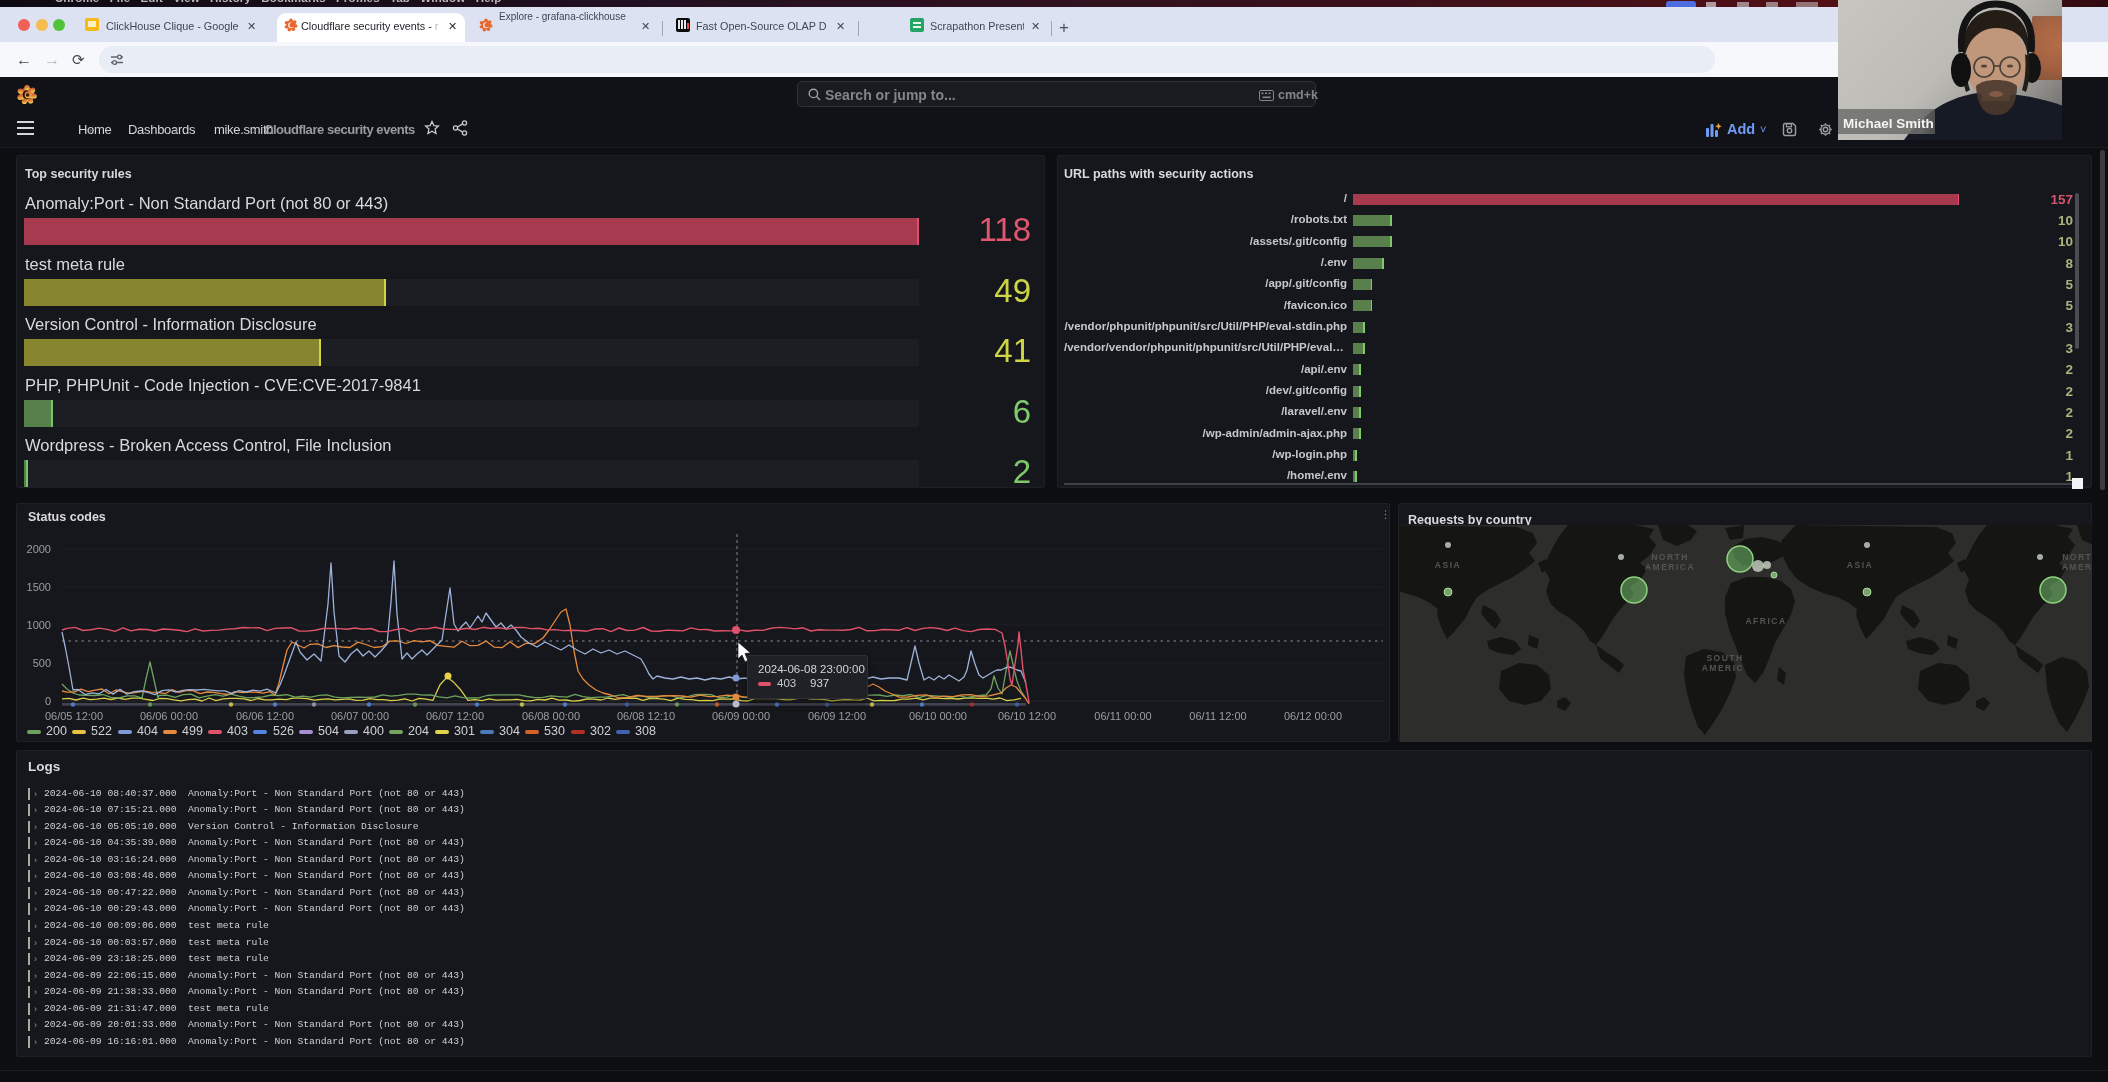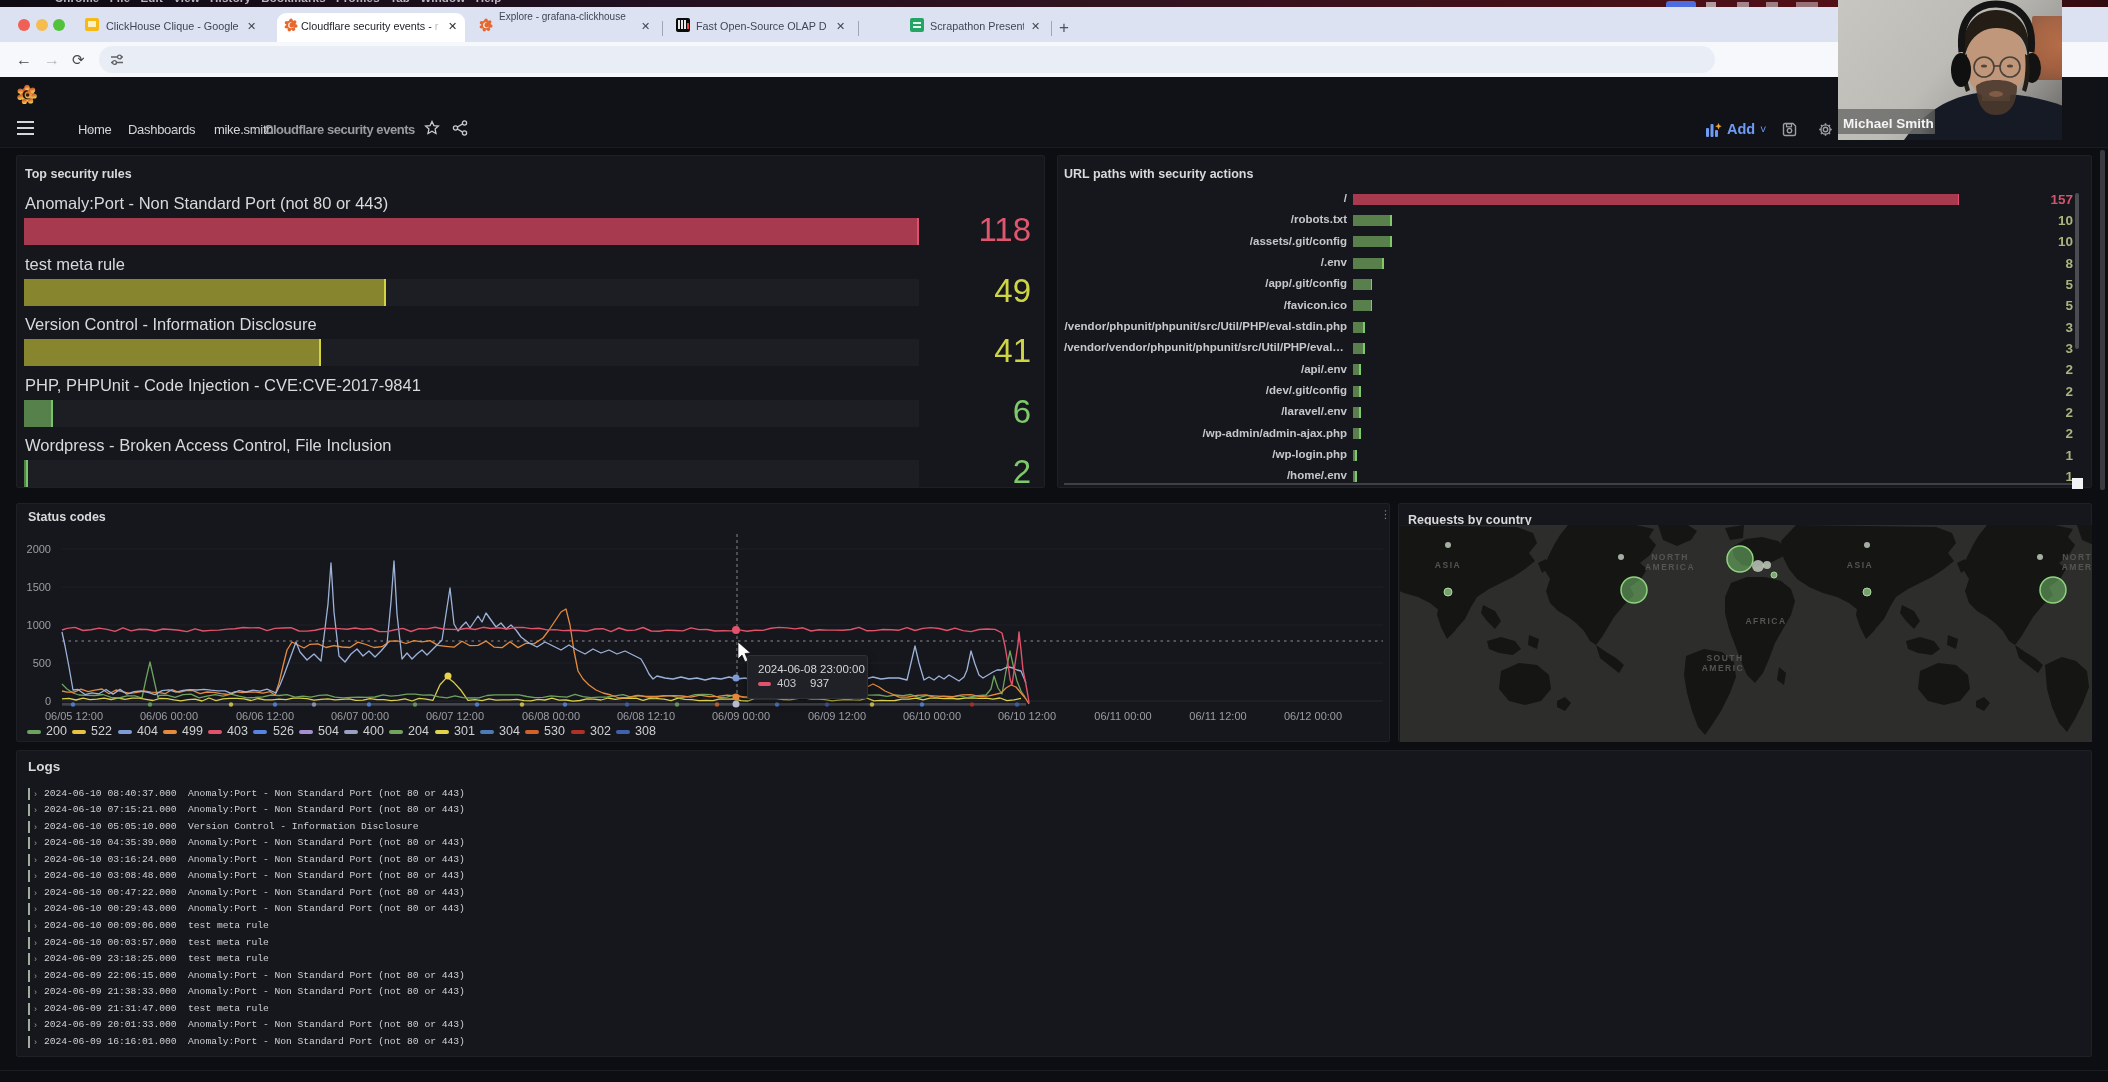--- a/index.html
+++ b/index.html
@@ -158,20 +158,35 @@
           <circle cx="15.6" cy="6.1" r="2.6"></circle>
           <circle cx="17.2" cy="12" r="2.6"></circle>
           <circle cx="13.6" cy="16.9" r="2.6"></circle>
           <circle cx="7.4" cy="17.5" r="2.6"></circle>
           <circle cx="3" cy="13.3" r="2.6"></circle>
           <circle cx="3.2" cy="7.1" r="2.6"></circle>
       </g>
       <path d="M10.2 6.2 a4.6 4.6 0 1 0 4.6 4.6 a3.6 3.6 0 1 1 -3.6 -3.6 Z" fill="#1d130f"></path>
       <circle cx="10.6" cy="11" r="1.8" fill="#3a1b12"></circle>
     </svg>
+    <div id="searchbox">
+      <svg class="abs" style="left:10px; top:6px;" width="13" height="13" viewBox="0 0 13 13">
+          <circle cx="5.4" cy="5.4" r="4.2" fill="none" stroke="#9fa0a6" stroke-width="1.4"></circle>
+          <line x1="8.6" y1="8.6" x2="12" y2="12" stroke="#9fa0a6" stroke-width="1.4"></line>
+        </svg>
+      <div class="abs" style="left:27px; top:5px; font-size:14px; font-weight:700; color:#84858b;">Search or jump to...</div>
+      <svg class="abs" style="left:461px; top:8px;" width="15" height="11" viewBox="0 0 15 11">
+          <rect x="0.5" y="0.5" width="14" height="10" rx="1.5" fill="none" stroke="#85868c"></rect>
+          <rect x="2.5" y="2.5" width="2" height="1.6" fill="#85868c"></rect>
+          <rect x="6" y="2.5" width="2" height="1.6" fill="#85868c"></rect>
+          <rect x="9.5" y="2.5" width="2" height="1.6" fill="#85868c"></rect>
+          <rect x="3.5" y="6.5" width="8" height="1.6" fill="#85868c"></rect>
+        </svg>
+      <div class="abs" style="left:480px; top:6px; font-size:12.5px; font-weight:700; color:#84858b;">cmd+k</div>
+    </div>
   </div>
 
   <div class="abs" id="gcrumb">
     <div class="abs" style="left:17px; top:9px; width:17px; height:2.4px; background:#d5d6d9;"></div>
     <div class="abs" style="left:17px; top:15px; width:17px; height:2.4px; background:#d5d6d9;"></div>
     <div class="abs" style="left:17px; top:21px; width:17px; height:2.4px; background:#d5d6d9;"></div>
     <div class="abs crumb" style="left:50px; top:10px;">Home</div>
     <div class="abs crumbsep" style="left:88px; top:10px;">›</div>
     <div class="abs crumb" style="left:100px; top:10px;">Dashboards</div>
     <div class="abs crumbsep" style="left:174px; top:10px;">›</div>
@@ -327,21 +342,21 @@
 <div class="axlbl" style="left:4px; top:191px; width:30px; text-align:right;">0</div>
 <div class="axlbl" style="left:22px; top:206px; width:70px; text-align:center;">06/05 12:00</div>
 <div class="axlbl" style="left:117px; top:206px; width:70px; text-align:center;">06/06 00:00</div>
 <div class="axlbl" style="left:213px; top:206px; width:70px; text-align:center;">06/06 12:00</div>
 <div class="axlbl" style="left:308px; top:206px; width:70px; text-align:center;">06/07 00:00</div>
 <div class="axlbl" style="left:403px; top:206px; width:70px; text-align:center;">06/07 12:00</div>
 <div class="axlbl" style="left:499px; top:206px; width:70px; text-align:center;">06/08 00:00</div>
 <div class="axlbl" style="left:594px; top:206px; width:70px; text-align:center;">06/08 12:10</div>
 <div class="axlbl" style="left:689px; top:206px; width:70px; text-align:center;">06/09 00:00</div>
 <div class="axlbl" style="left:785px; top:206px; width:70px; text-align:center;">06/09 12:00</div>
-<div class="axlbl" style="left:880px; top:206px; width:70px; text-align:center;">06/10 00:00</div>
+<div class="axlbl" style="left:880px; top:206px; width:70px; text-align:right;">06/10 00:00</div>
 <div class="axlbl" style="left:975px; top:206px; width:70px; text-align:center;">06/10 12:00</div>
 <div class="axlbl" style="left:1071px; top:206px; width:70px; text-align:center;">06/11 00:00</div>
 <div class="axlbl" style="left:1166px; top:206px; width:70px; text-align:center;">06/11 12:00</div>
 <div class="axlbl" style="left:1261px; top:206px; width:70px; text-align:center;">06/12 00:00</div>
 <svg class="abs" style="left:0;top:0;" width="1374" height="239" viewBox="0 0 1374 239">
         <line x1="45" y1="45" x2="1366" y2="45" stroke="#c8cdd7" stroke-opacity="0.05"></line>
         <line x1="45" y1="83" x2="1366" y2="83" stroke="#c8cdd7" stroke-opacity="0.05"></line>
         <line x1="45" y1="121" x2="1366" y2="121" stroke="#c8cdd7" stroke-opacity="0.05"></line>
         <line x1="45" y1="159" x2="1366" y2="159" stroke="#c8cdd7" stroke-opacity="0.05"></line>
         <line x1="45" y1="197" x2="1366" y2="197" stroke="#c8cdd7" stroke-opacity="0.10"></line>

